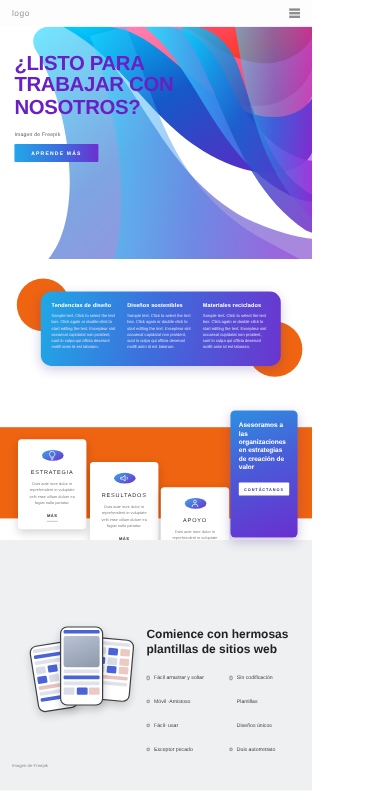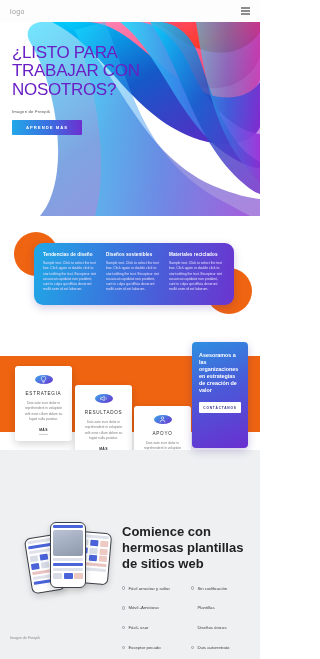--- a/index.html
+++ b/index.html
@@ -22,21 +22,21 @@
   .burger i { display: block; width: 9px; height: 1.5px; background: #8d8d8d; }
 
   
   .hero {
     position: absolute; top: 22px; left: 0; width: 260px; height: 194px;
     background: #ffffff; overflow: hidden;
   }
   .hero-art { position: absolute; inset: 0; }
   .hero-copy { position: absolute; top: 22px; left: 12px; width: 150px; z-index: 5; }
   .hero-title {
-    font-size: 17px; line-height: 1.08; font-weight: 400;
+    font-size: 17px; line-height: 1.08; font-weight: 700;
     color: #6a1fc4; letter-spacing: -.3px;
   }
   .hero-credit { margin-top: 10px; font-size: 4.2px; color: #555; letter-spacing: .2px; }
   .hero-btn {
     margin-top: 6px; width: 70px; height: 15px; border: none; border-radius: 1px;
     background: linear-gradient(90deg,#23a7e8 0%,#3b6de0 55%,#6d2fd0 100%);
     color: #fff; font-size: 4.2px; letter-spacing: 1px; font-weight: 700;
     font-family: "Liberation Sans", sans-serif; cursor: pointer;
   }
 
@@ -110,21 +110,21 @@
   .ph-row.b { background: #4a63d8; }
   .ph-row.p { background: #e8c3c0; }
   .ph-grid { display: grid; grid-template-columns: 1fr 1fr 1fr; gap: 1.5px; margin: 2px; }
   .ph-grid span { height: 6px; border-radius: 1px; background: #d8dce6; }
   .ph-grid span:nth-child(2n) { background: #4a63d8; }
   .ph-grid span:nth-child(3n) { background: #edc9c4; }
   .ph-hero { height: 26px; margin: 2px; border-radius: 2px; background: linear-gradient(160deg,#b9c3d4,#8d98ac); }
   .mock-credit { position: absolute; left: 10px; top: 186px; font-size: 3.6px; color: #8d8d8d; }
 
   .bot-copy { position: absolute; left: 122px; top: 74px; width: 132px; }
-  .bot-h { font-size: 13px; font-weight: 700; color: #222; line-height: 1.22; margin-bottom: 14px; }
+  .bot-h { font-size: 10px; font-weight: 700; color: #222; line-height: 1.22; margin-bottom: 14px; }
   .feat-grid { display: grid; grid-template-columns: 1fr 1fr; row-gap: 14px; column-gap: 6px; }
   .fg-item { display: flex; gap: 3px; align-items: flex-start; font-size: 4.3px; color: #444; line-height: 1.35; }
   .fg-dot { width: 3.4px; height: 3.4px; border-radius: 50%; border: .7px solid #9aa0a6; flex: 0 0 auto; margin-top: .8px; }
   .fg-dot.none { border-color: transparent; }
 </style>
 </head>
 <body>
 
 <div class="page">
 

